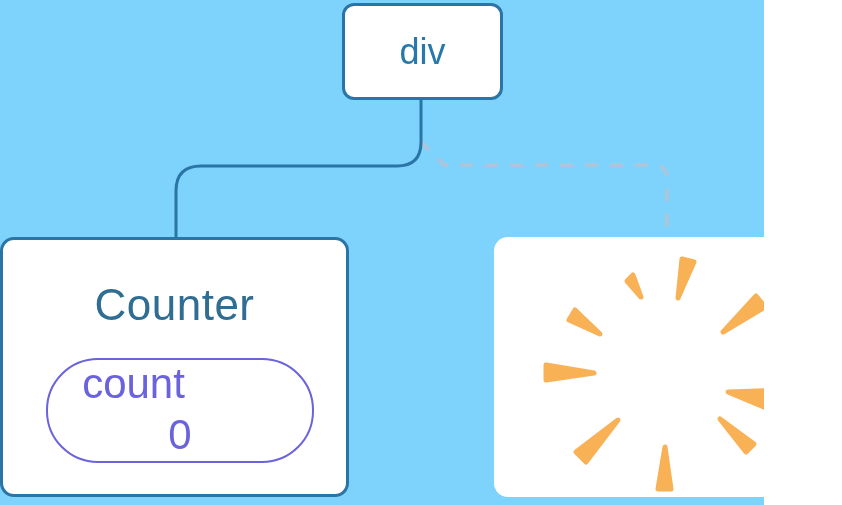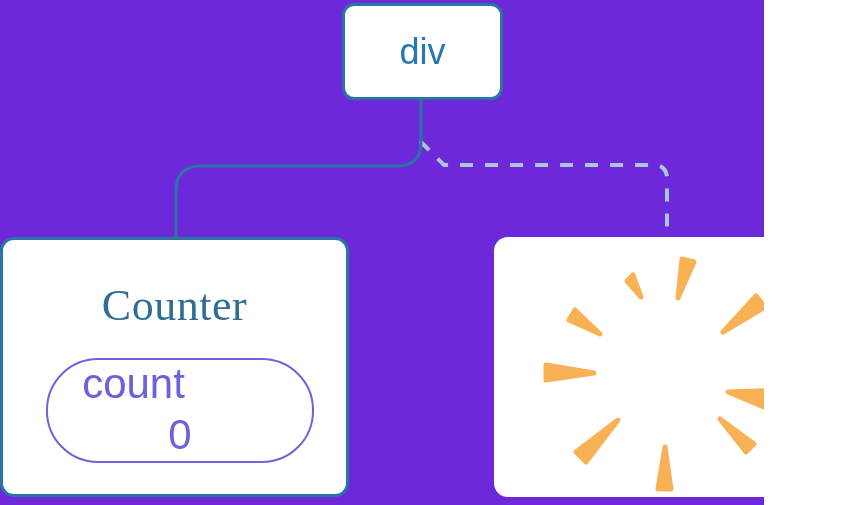--- a/index.html
+++ b/index.html
@@ -2,21 +2,21 @@
 <html><head>
 <meta charset="utf-8">
 <style>
   html, body { margin: 0; padding: 0; }
   body { font-family: "Liberation Sans", sans-serif; }
 
   .canvas {
     position: relative;
     width: 764px;
     height: 505px;
-    background: #6d28d9;
+    background: #7dd3fc;
     overflow: hidden;
   }
 
   svg.connectors {
     position: absolute;
     left: 0; top: 0;
     width: 842px; height: 505px;
     display: block;
   }
   .connector-solid {
@@ -56,21 +56,20 @@
     border: 3px solid #2b74a6;
     border-radius: 14px;
   }
   .counter-title {
     margin-top: 40px;
     text-align: center;
     color: #306d93;
     font-size: 44px;
     font-weight: 500;
     letter-spacing: 0.5px;
-    font-family: Liberation Serif, serif;
   }
   .state-pill {
     position: absolute;
     left: 43px; top: 118px;
     width: 264px; height: 101px;
     border: 2px solid #6a63dd;
     border-radius: 52px;
     display: flex;
     align-items: stretch;
     color: #6a63dd;

